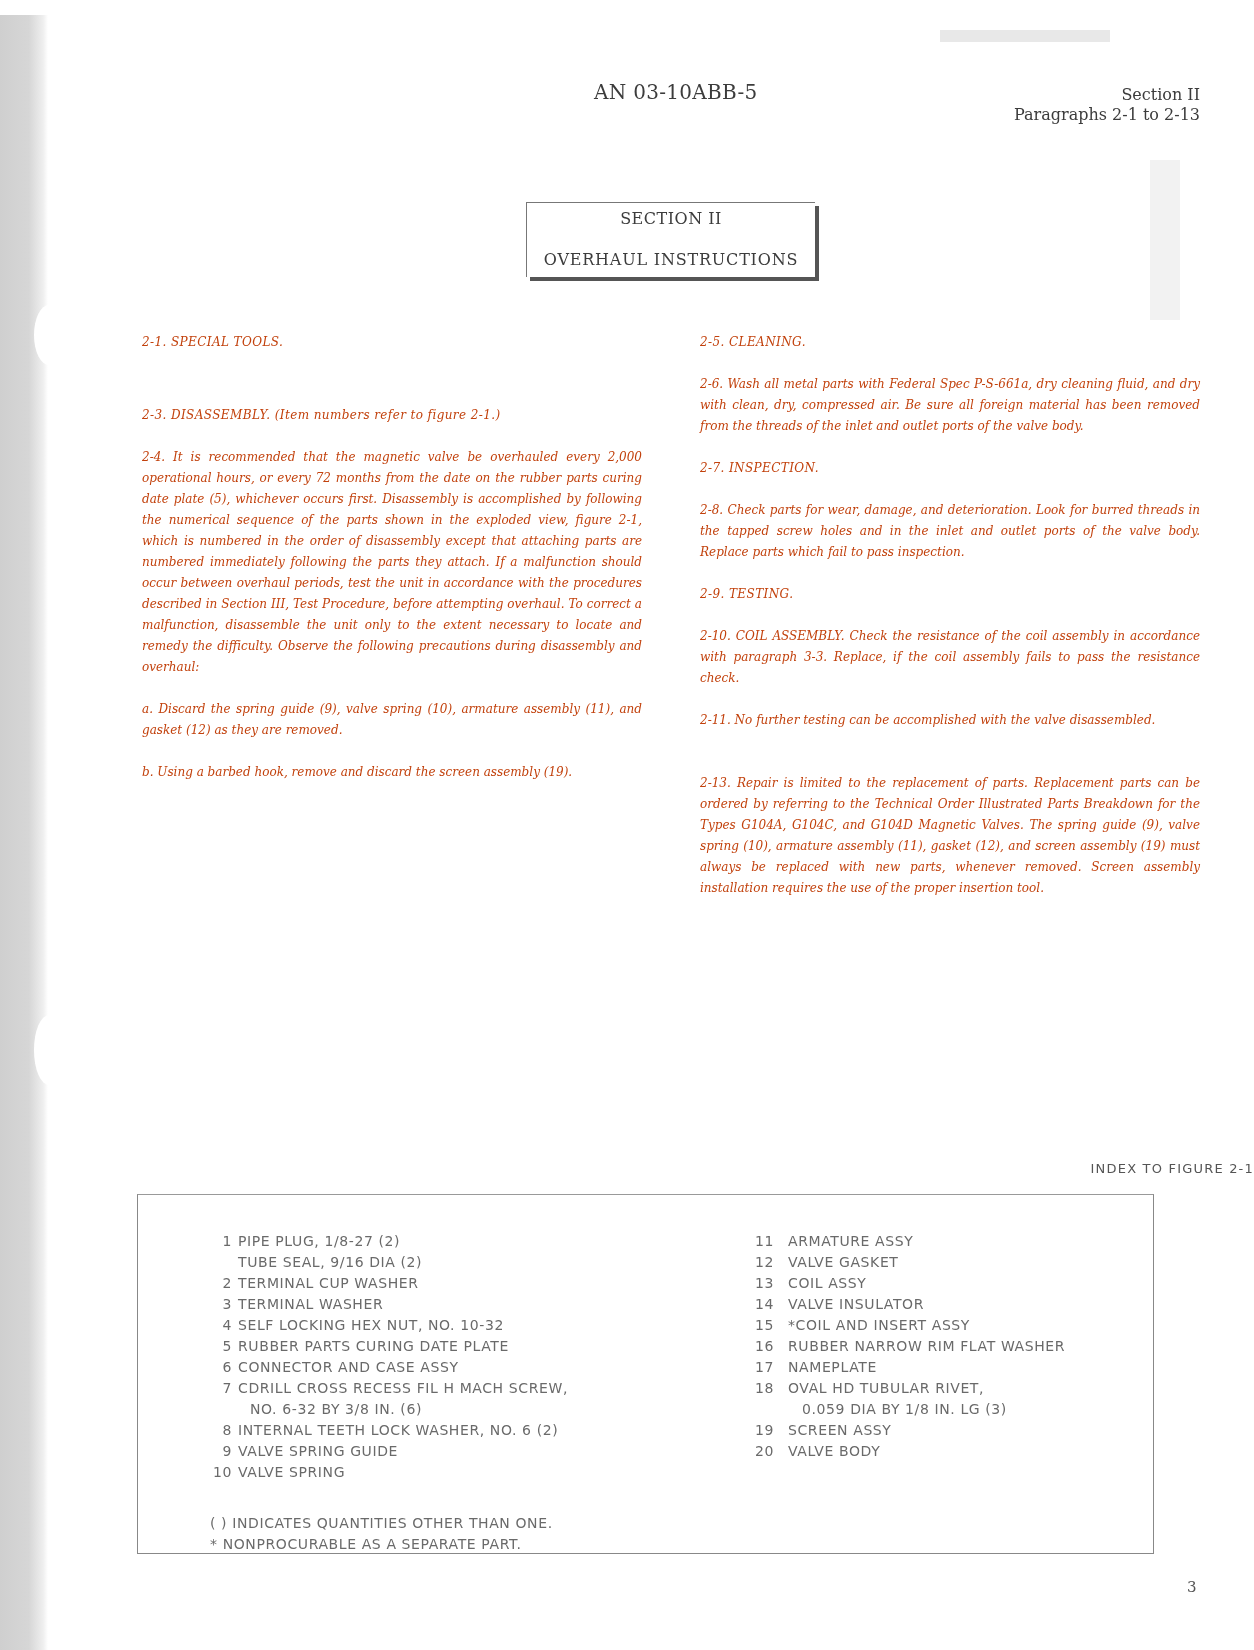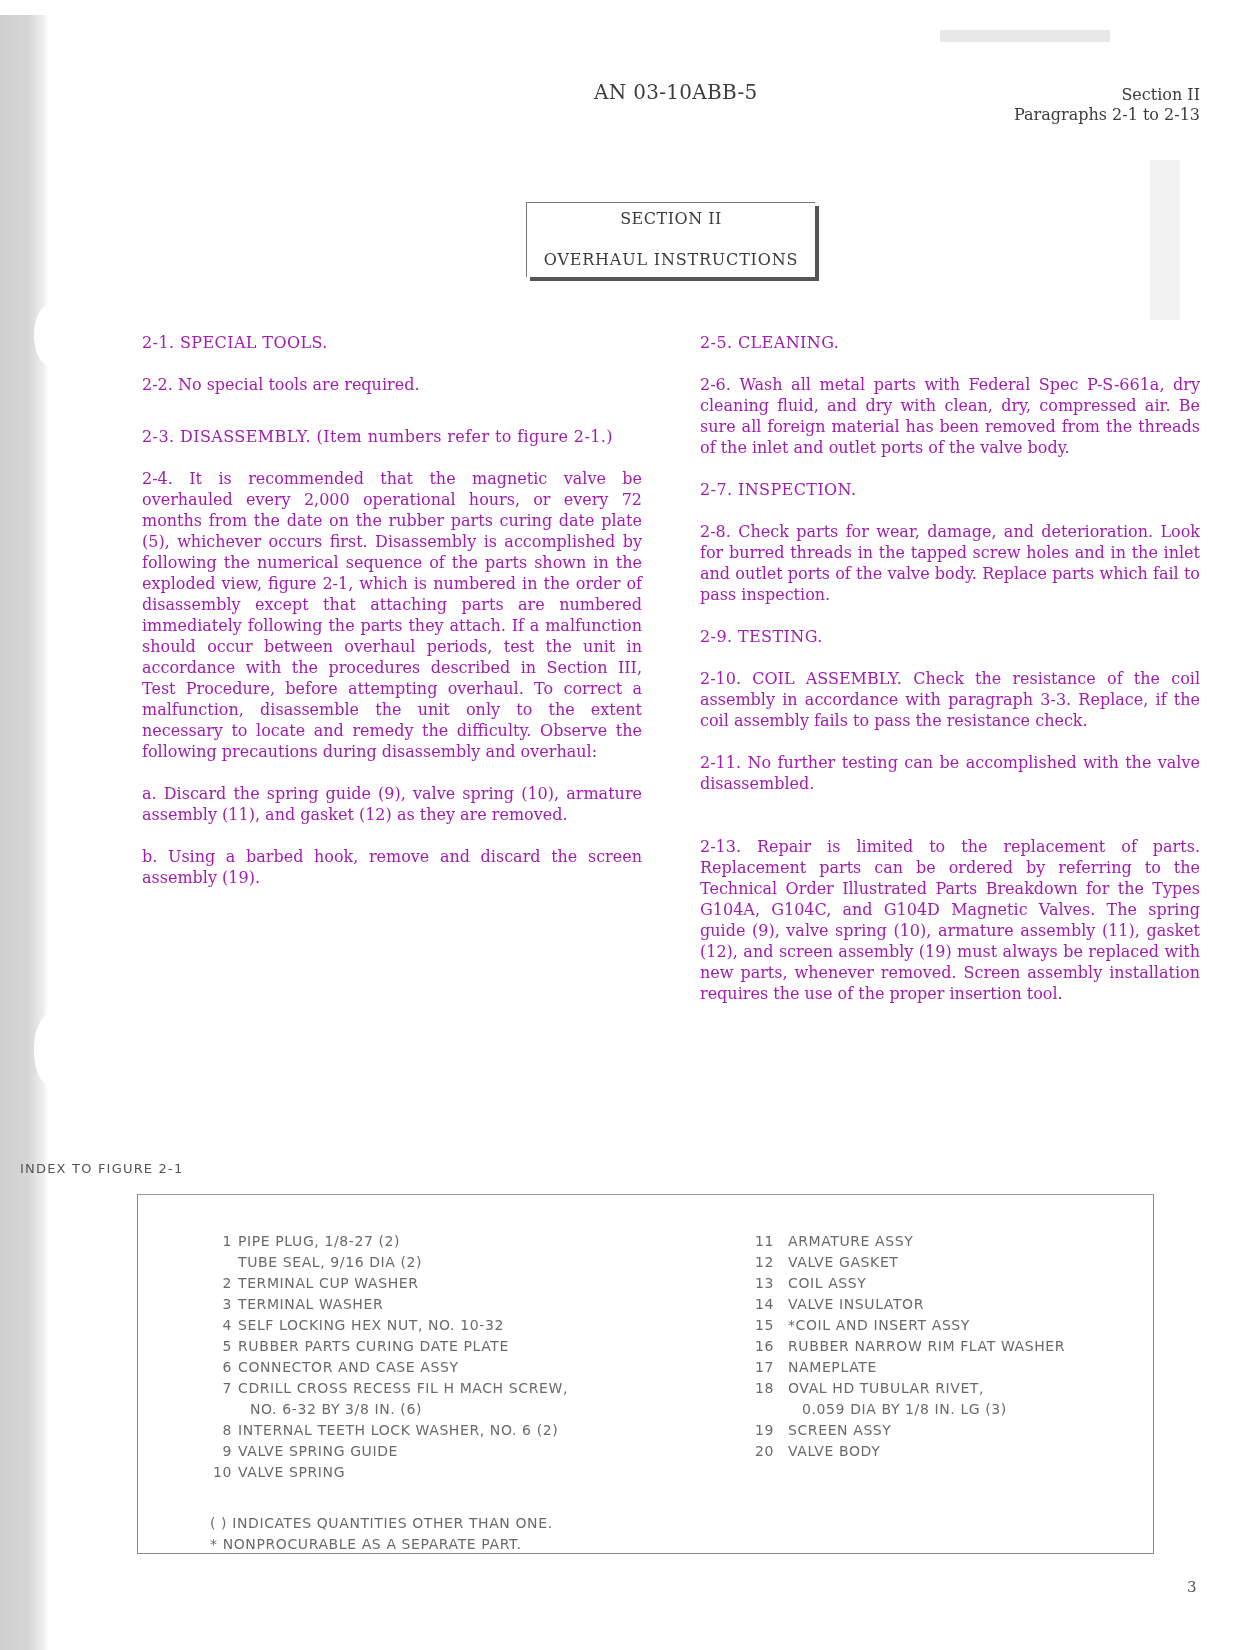--- a/index.html
+++ b/index.html
@@ -22,33 +22,33 @@
 
   .title-box {
     position: absolute; left: 526px; top: 202px; width: 288px; height: 74px;
     border-left: 1px solid #777; border-top: 1px solid #777;
     box-shadow: 4px 4px 0 0 #555;
     text-align: center; font-size: 16px; color: #3c3c3c; letter-spacing: 0.5px;
   }
   .title-box .l1 { position: absolute; left: 0; right: 0; top: 6px; }
   .title-box .l2 { position: absolute; left: 0; right: 0; top: 47px; letter-spacing: 0.8px; }
 
-  .col { position: absolute; font-size: 16px; line-height: 21px; color: #a21caf; }
+  .col { position: absolute; font-size: 12px; line-height: 21px; color: #c2410c; font-style: italic; }
   .col-left { left: 142px; top: 332px; width: 500px; }
   .col-right { left: 700px; top: 332px; width: 500px; }
   .para { text-align: justify; margin: 0; }
   .para.heading { letter-spacing: 0.4px; }
   .para.hang { padding-left: 52px; text-indent: -52px; }
   .gap-s { height: 21px; }
   .gap-m { height: 31px; }
 
   .index-title {
-    position: absolute; left: 0; right: 0; top: 1161px; text-align: left;
+    position: absolute; left: 0; right: 0; top: 1161px; text-align: right;
     font-family: "DejaVu Sans", "Liberation Sans", sans-serif;
-    font-size: 13px; letter-spacing: 1.2px; color: #555; padding-left: 20px;
+    font-size: 13px; letter-spacing: 1.2px; color: #555;
   }
   .index-box {
     position: absolute; left: 137px; top: 1194px; width: 1015px; height: 358px;
     border-left: 1px solid #888; border-right: 1px solid #888; border-bottom: 1px solid #888;
     border-top: 1px solid #999;
     font-family: "DejaVu Sans", "Liberation Sans", sans-serif;
     font-size: 14px; color: #6a6a6a; letter-spacing: 0.6px;
   }
   .idx-col { position: absolute; top: 36px; line-height: 21px; }
   .idx-left { left: 72px; width: 520px; }
@@ -79,21 +79,20 @@
 </div>
 
 <div class="title-box">
   <div class="l1">SECTION II</div>
   <div class="l2">OVERHAUL INSTRUCTIONS</div>
 </div>
 
 <div class="col col-left">
   <p class="para heading">2-1. SPECIAL TOOLS.</p>
   <div class="gap-s"></div>
-  <p class="para">2-2. No special tools are required.</p>
   <div class="gap-m"></div>
   <p class="para heading hang">2-3. DISASSEMBLY. (Item numbers refer to figure 2-1.)</p>
   <div class="gap-s"></div>
   <p class="para">2-4. It is recommended that the magnetic valve be overhauled every 2,000 operational hours, or every 72 months from the date on the rubber parts curing date plate (5), whichever occurs first. Disassembly is accomplished by following the numerical sequence of the parts shown in the exploded view, figure 2-1, which is numbered in the order of disassembly except that attaching parts are numbered immediately following the parts they attach. If a malfunction should occur between overhaul periods, test the unit in accordance with the procedures described in Section III, Test Procedure, before attempting overhaul. To correct a malfunction, disassemble the unit only to the extent necessary to locate and remedy the difficulty. Observe the following precautions during disassembly and overhaul:</p>
   <div class="gap-s"></div>
   <p class="para">a. Discard the spring guide (9), valve spring (10), armature assembly (11), and gasket (12) as they are removed.</p>
   <div class="gap-s"></div>
   <p class="para">b. Using a barbed hook, remove and discard the screen assembly (19).</p>
   <div class="gap-s"></div>
 </div>

